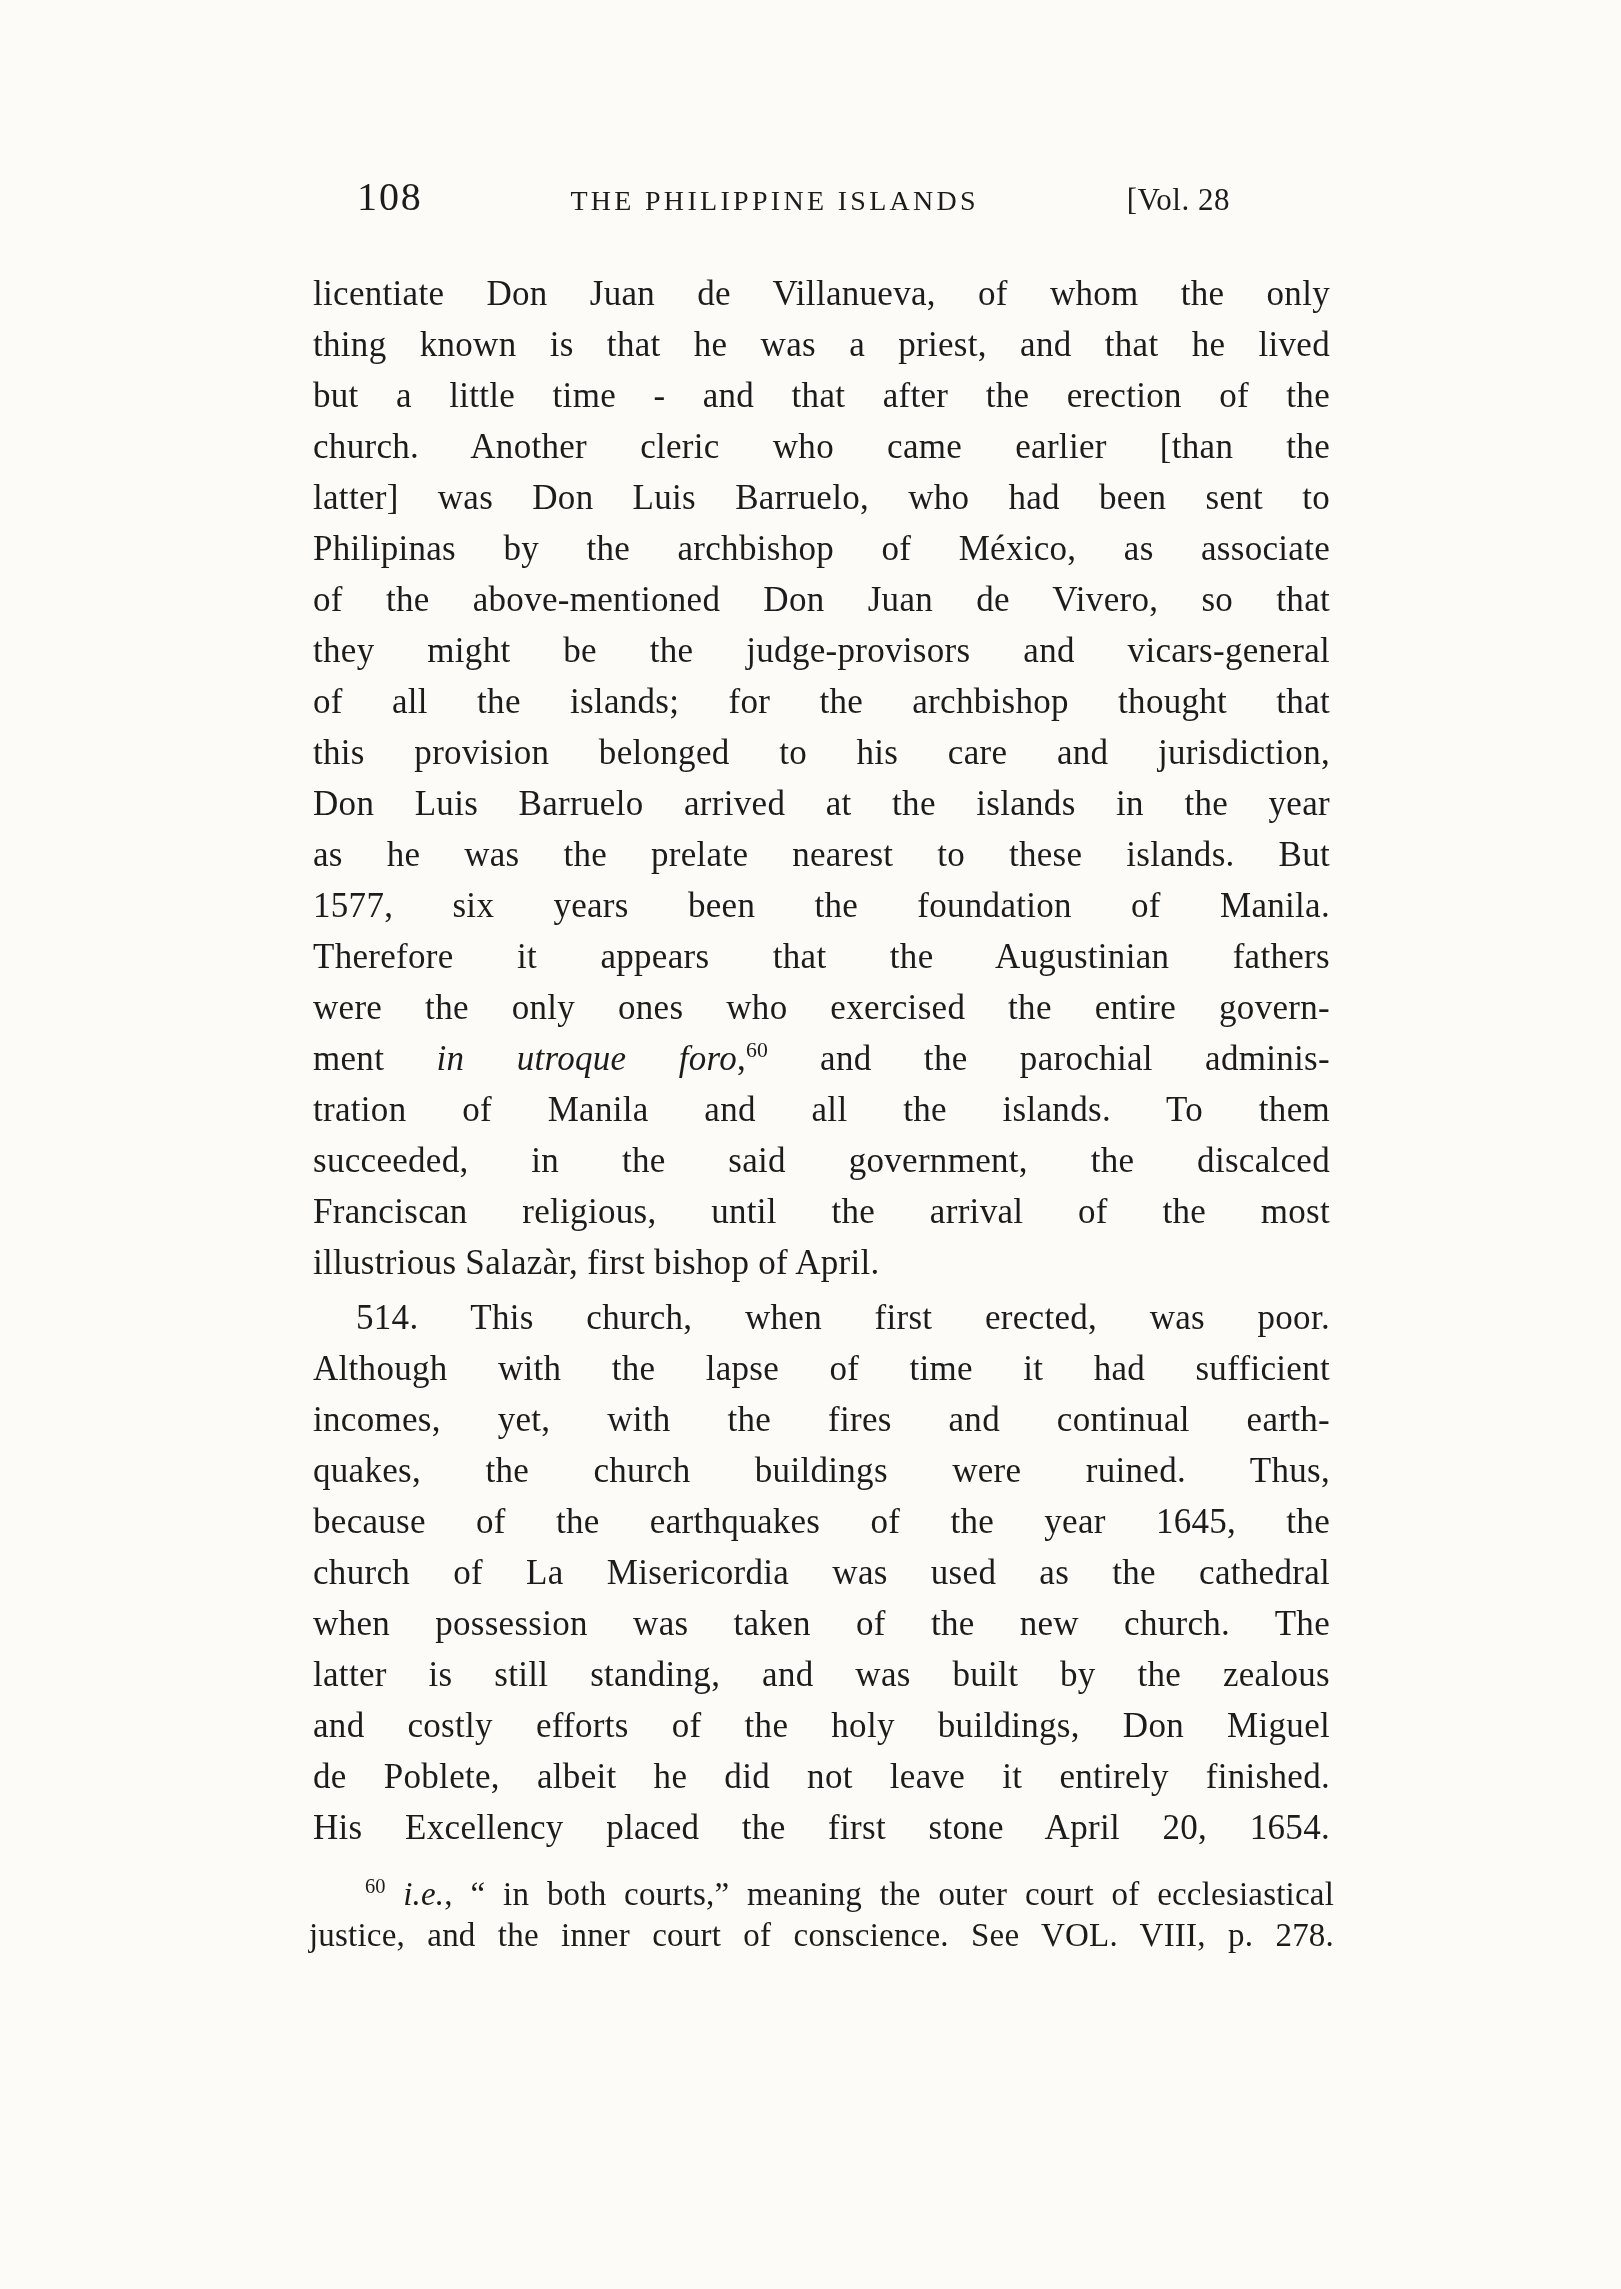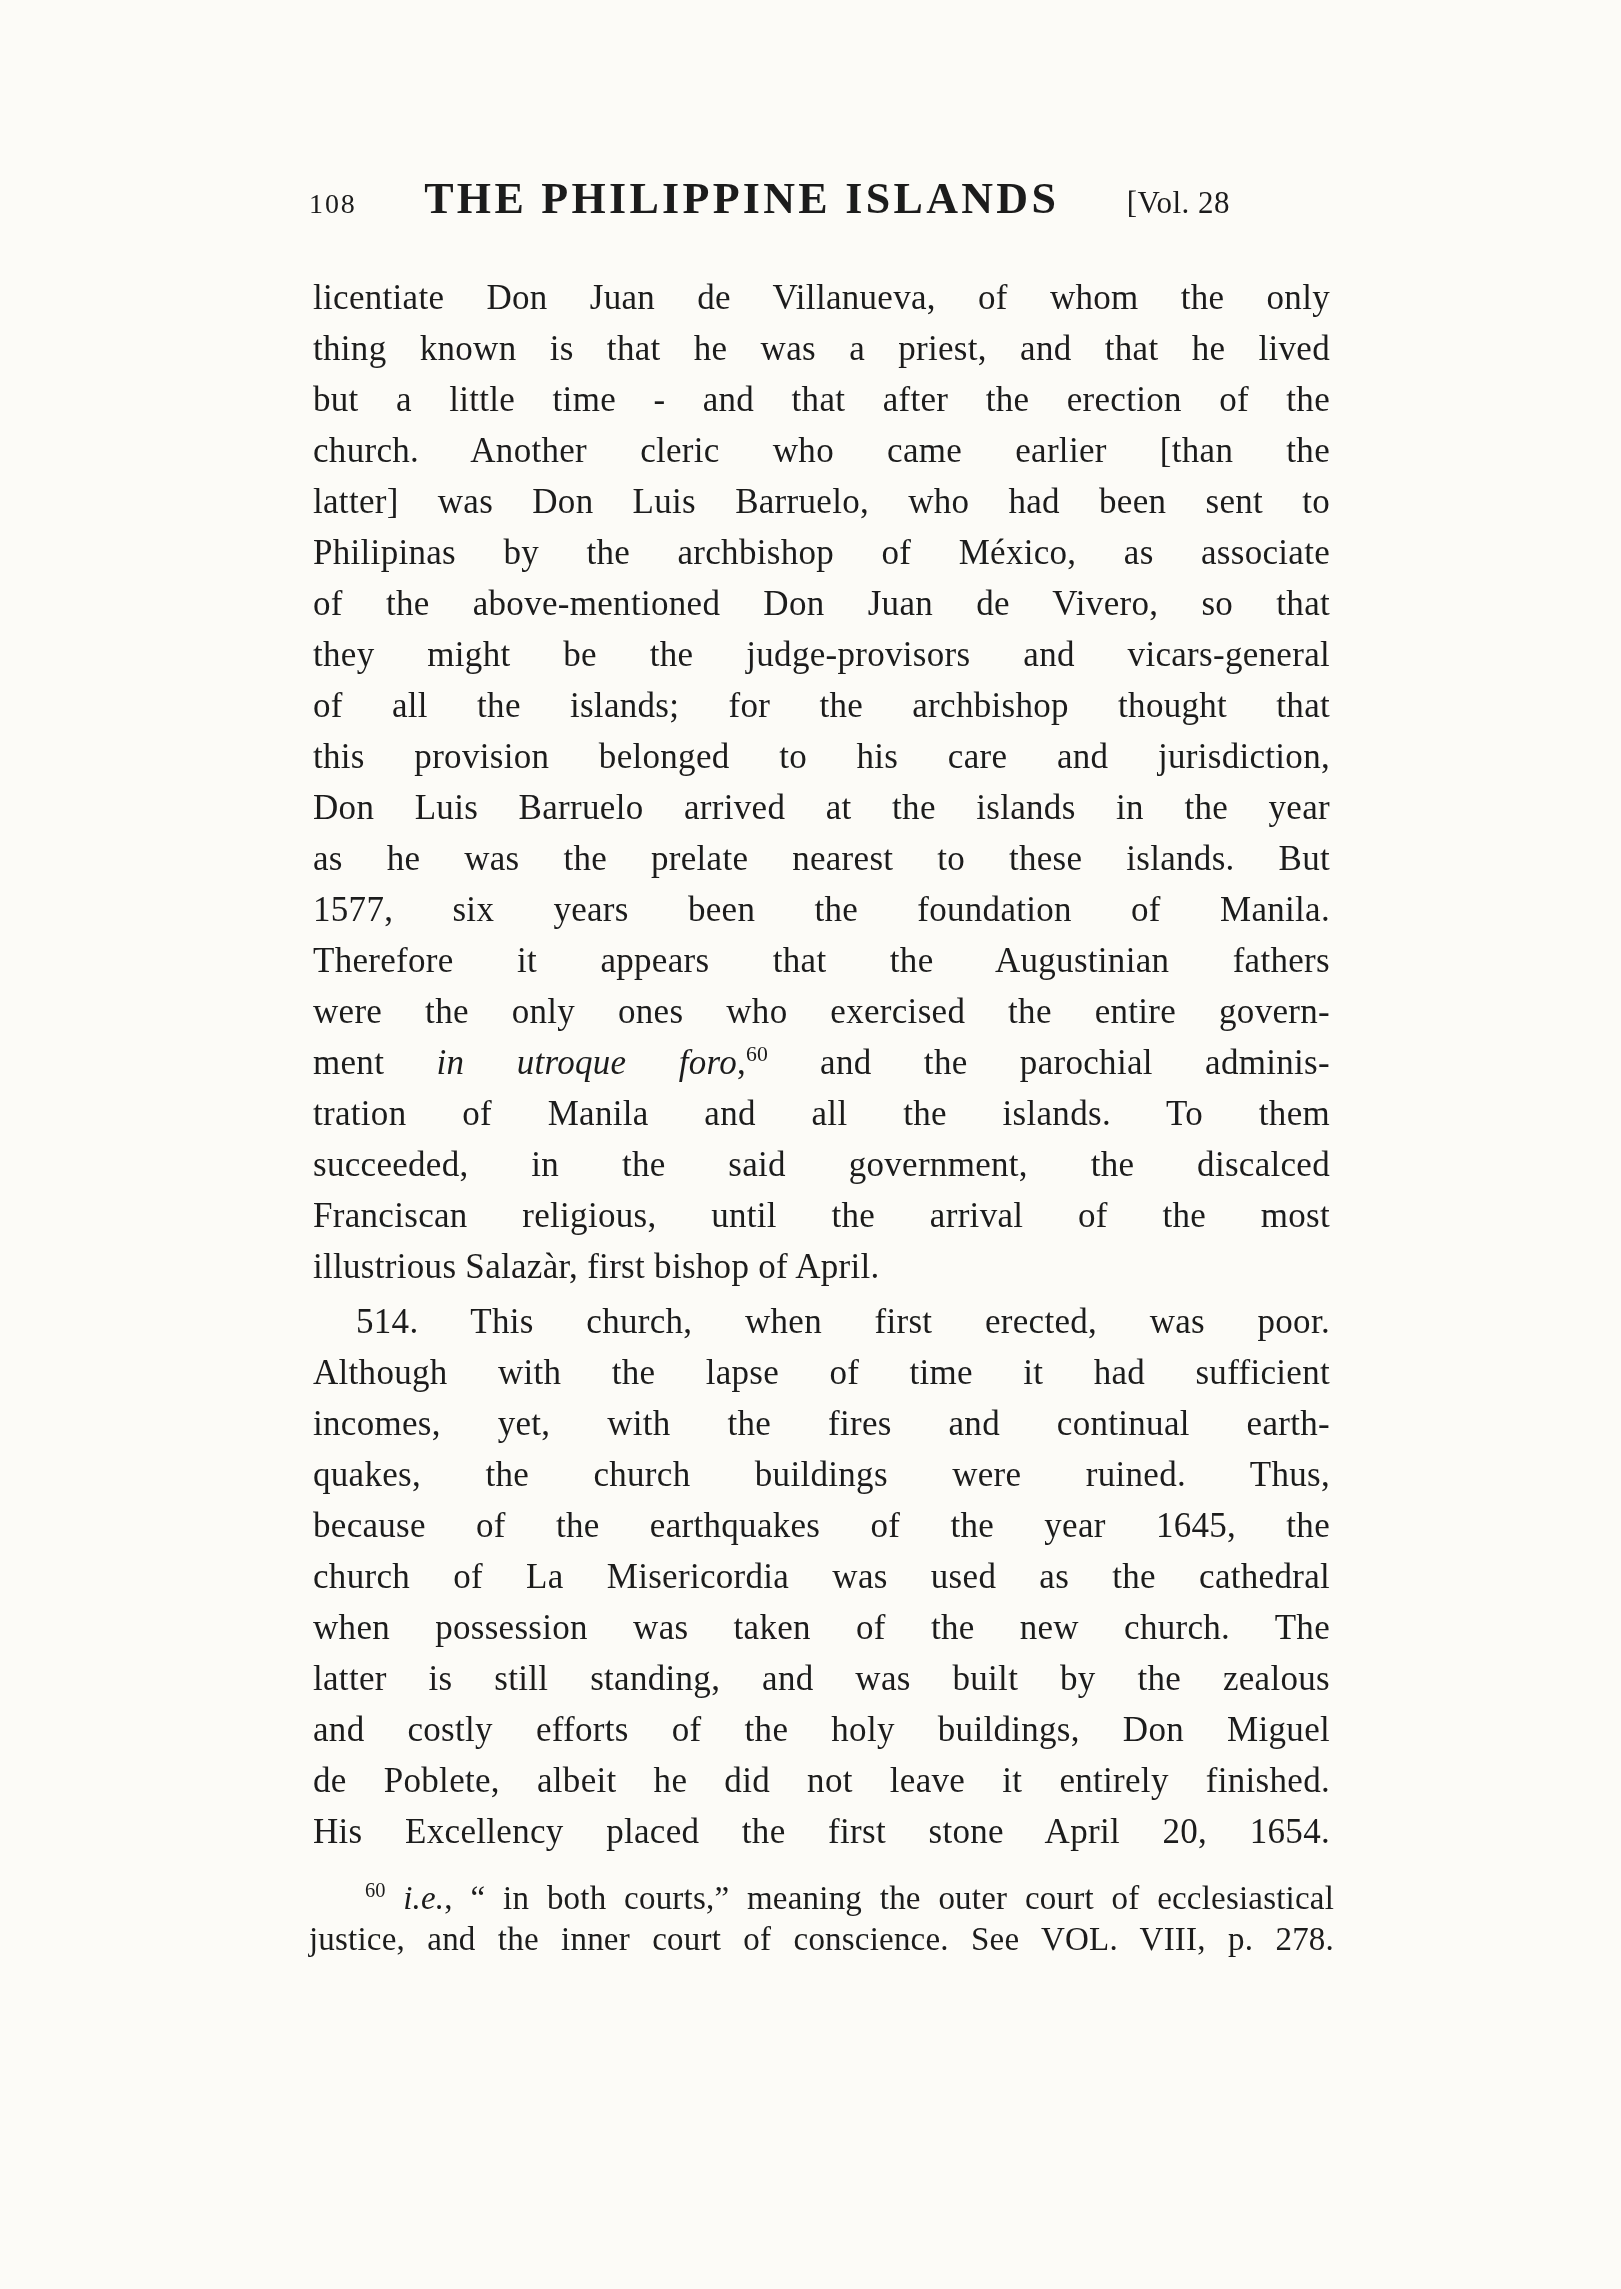--- a/index.html
+++ b/index.html
@@ -25,26 +25,27 @@
     width: 1025px;
   }
   .page-header {
     display: flex;
     justify-content: space-between;
     align-items: baseline;
     padding-right: 104px;
     margin-bottom: 48px;
   }
   .page-number {
-    font-size: 28px;
+    font-size: 40px;
     letter-spacing: 1.9px;
+    margin-left: 48px;
   }
   .running-title {
-    font-weight: 700;
-    font-size: 44px;
+    font-weight: 400;
+    font-size: 28px;
     letter-spacing: 3.3px;
   }
   .volume-label {
     font-size: 31px;
     letter-spacing: 0.5px;
   }
   .body-text {
     font-size: 35px;
     line-height: 51px;
     letter-spacing: 0.3px;

